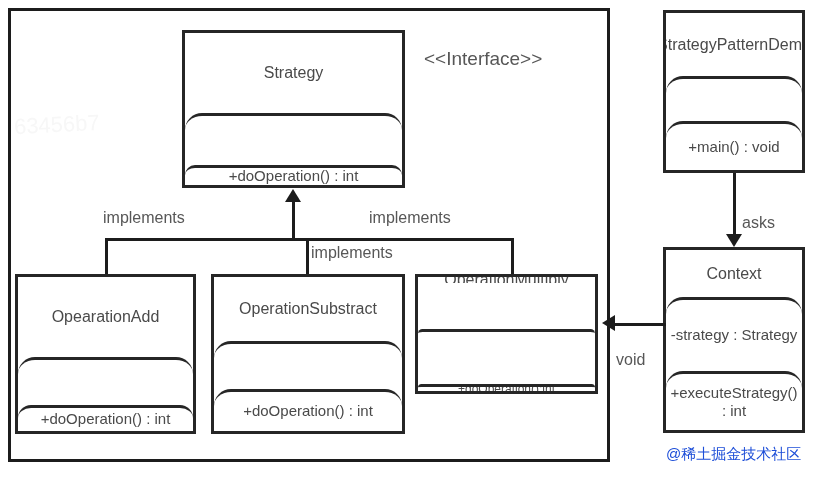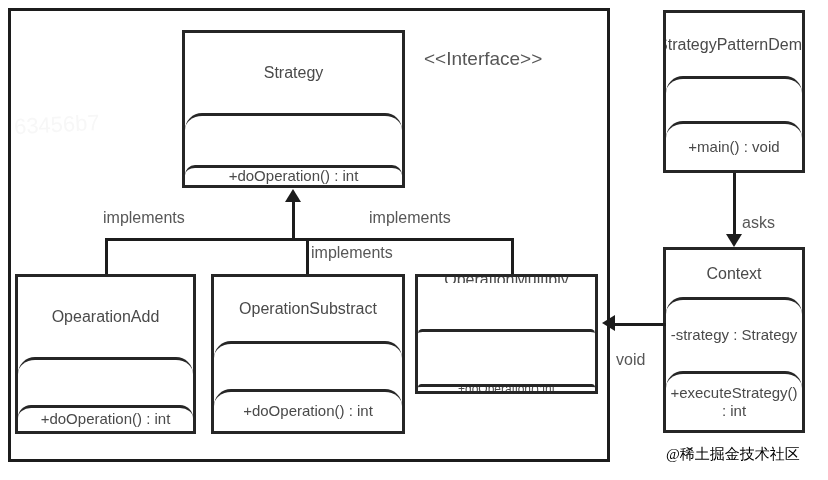--- a/index.html
+++ b/index.html
@@ -100,23 +100,23 @@
     width: 0;
     height: 0;
     border-top: 8px solid transparent;
     border-bottom: 8px solid transparent;
     border-right: 13px solid #1c1c1c;
   }
 
   
   .watermark-brand {
     position: absolute;
-    color: #000000;
+    color: #1d4ed8;
     white-space: nowrap;
-    font-family: Liberation Serif, serif;
+    font-family: Liberation Sans, sans-serif;
   }
   .watermark-faint {
     position: absolute;
     color: #f7f7f7;
     white-space: nowrap;
     transform: rotate(-3deg);
   }
 </style>
 </head>
 <body>

